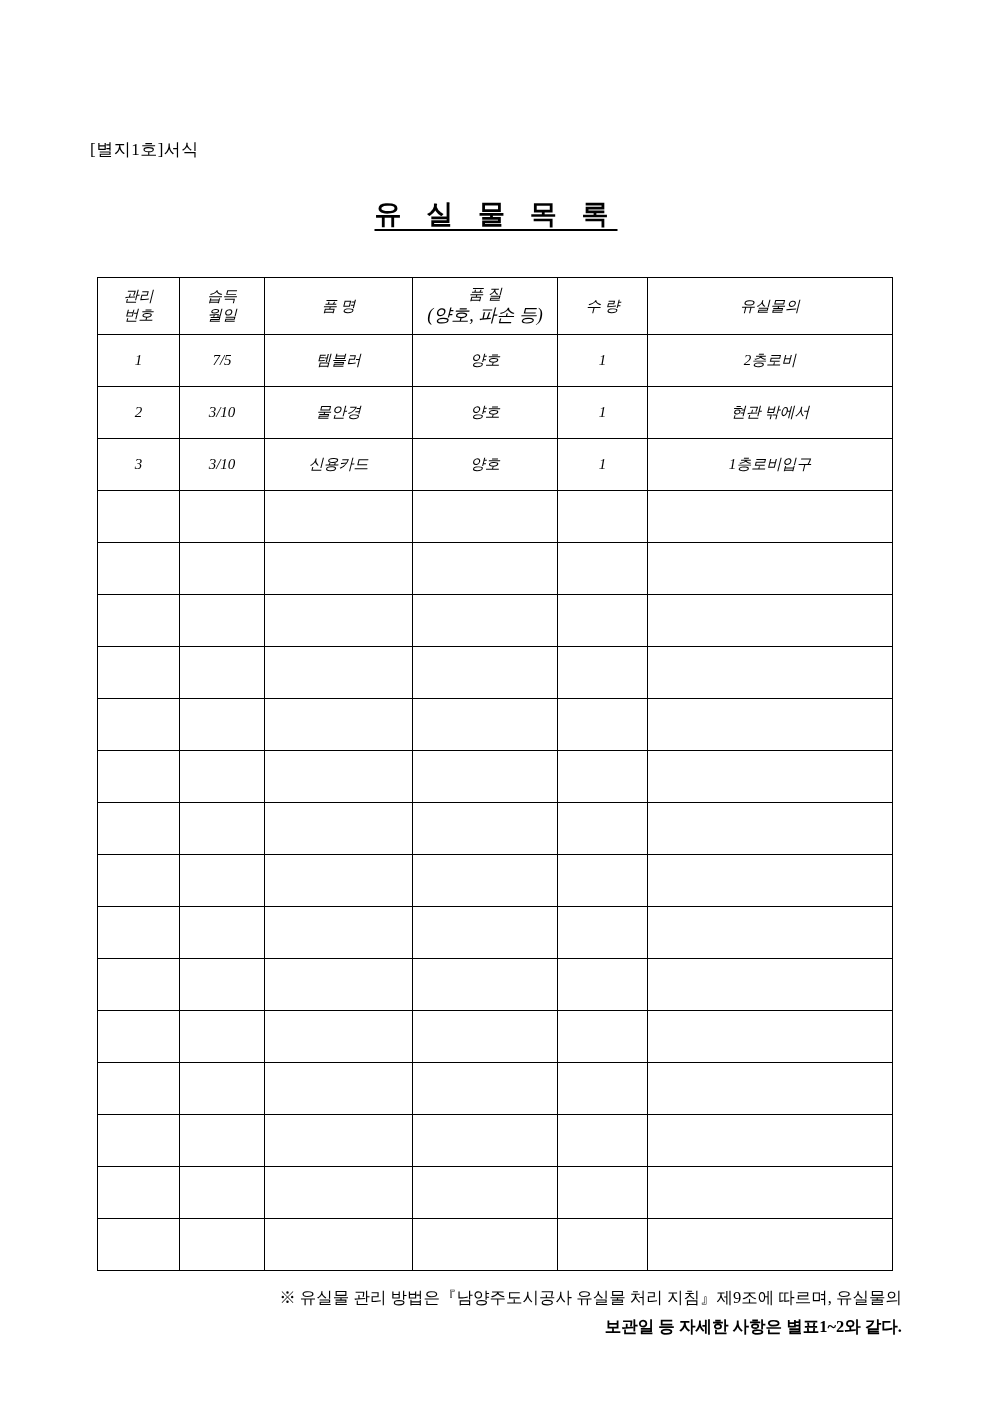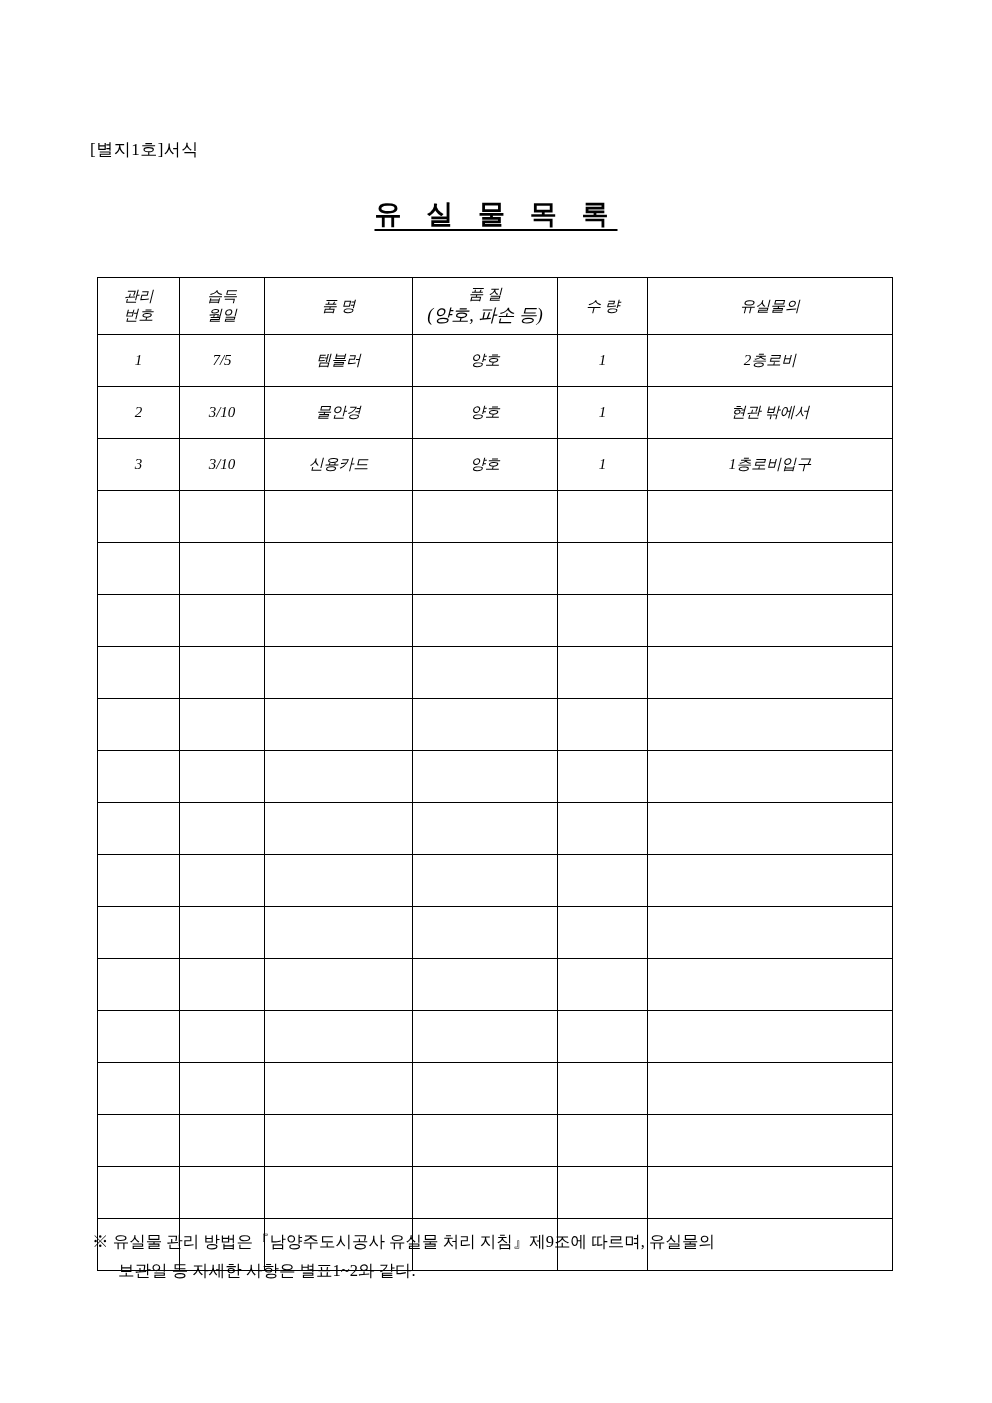--- a/index.html
+++ b/index.html
@@ -76,29 +76,31 @@
   col.c-no    { width: 82px; }
   col.c-date  { width: 85px; }
   col.c-item  { width: 148px; }
   col.c-qual  { width: 145px; }
   col.c-qty   { width: 90px; }
   col.c-place { width: 245px; }
 
   .footnote {
     position: absolute;
     left: 92px;
-    top: 1228px;
+    top: 1284px;
     width: 810px;
     font-size: 16.5px;
     line-height: 1.75;
     font-family: "Liberation Serif", "DejaVu Serif", serif;
+    text-align: right;
   }
   .footnote .line2 {
     display: block;
     padding-left: 26px;
+    font-weight: bold;
   }
 </style>
 </head>
 <body>
 
 <div class="page">
 
   <div class="form-label">[별지1호]서식</div>
 
   <div class="doc-title">유 실 물 목 록</div>

